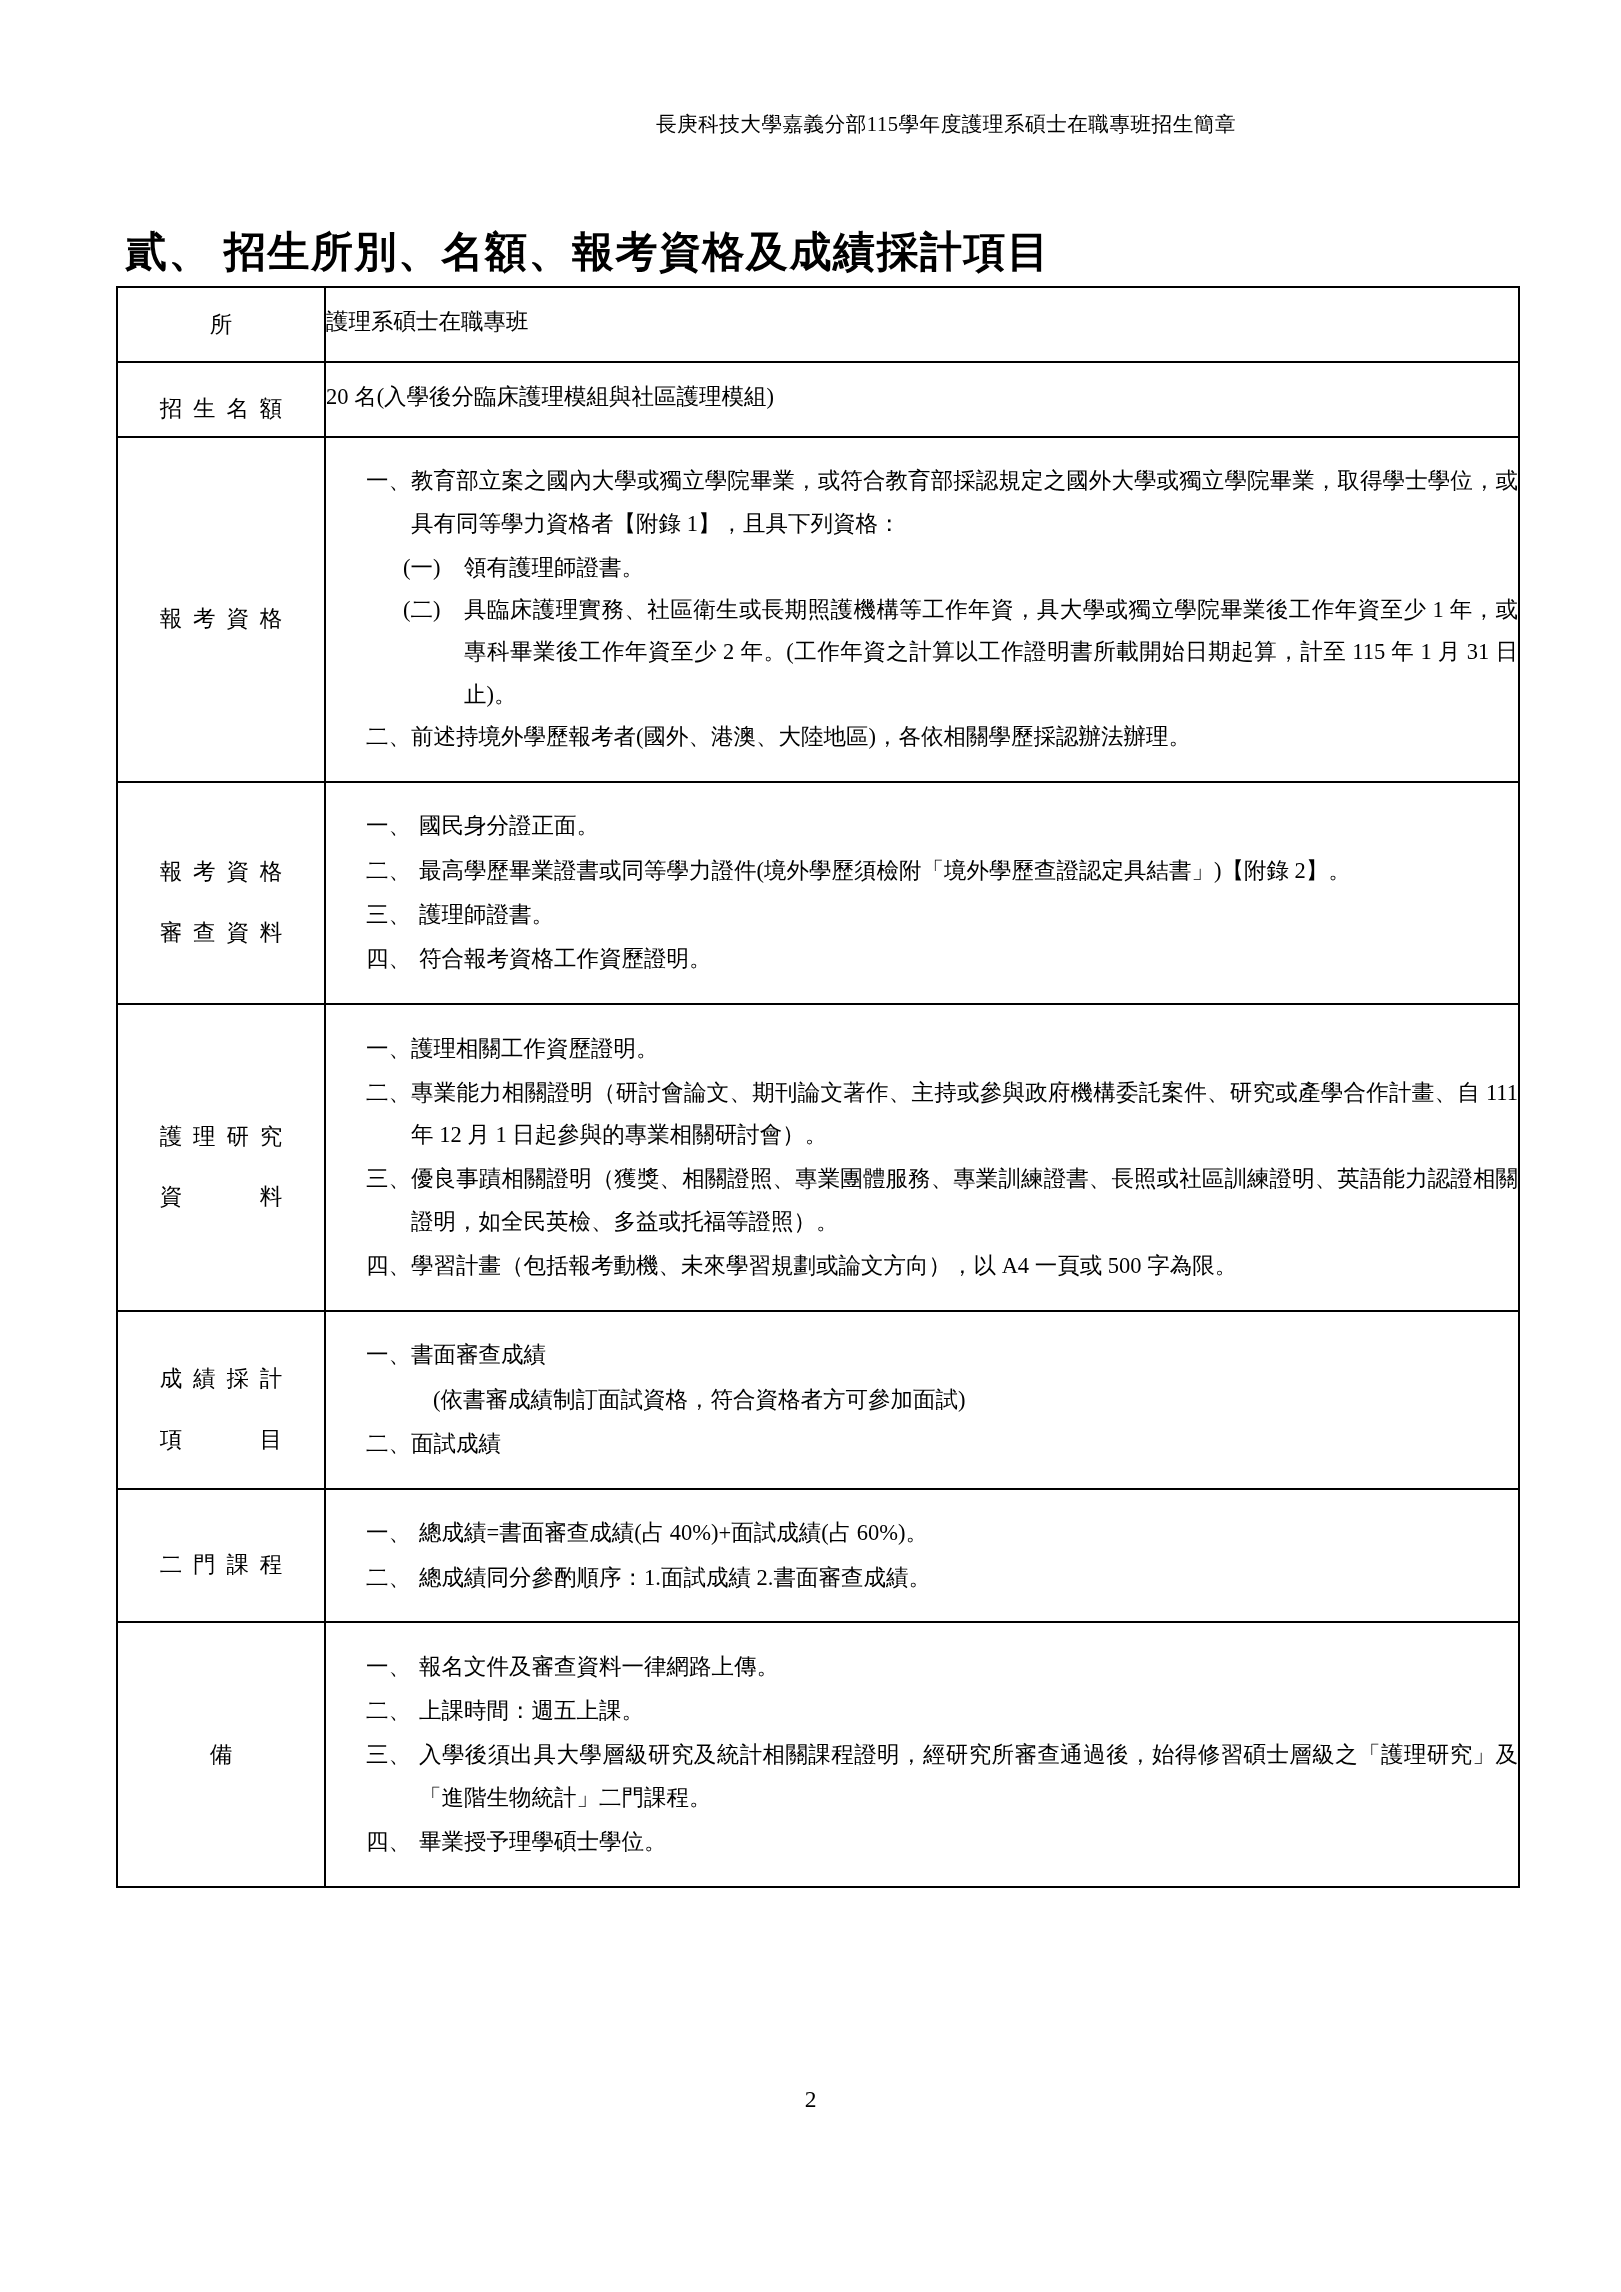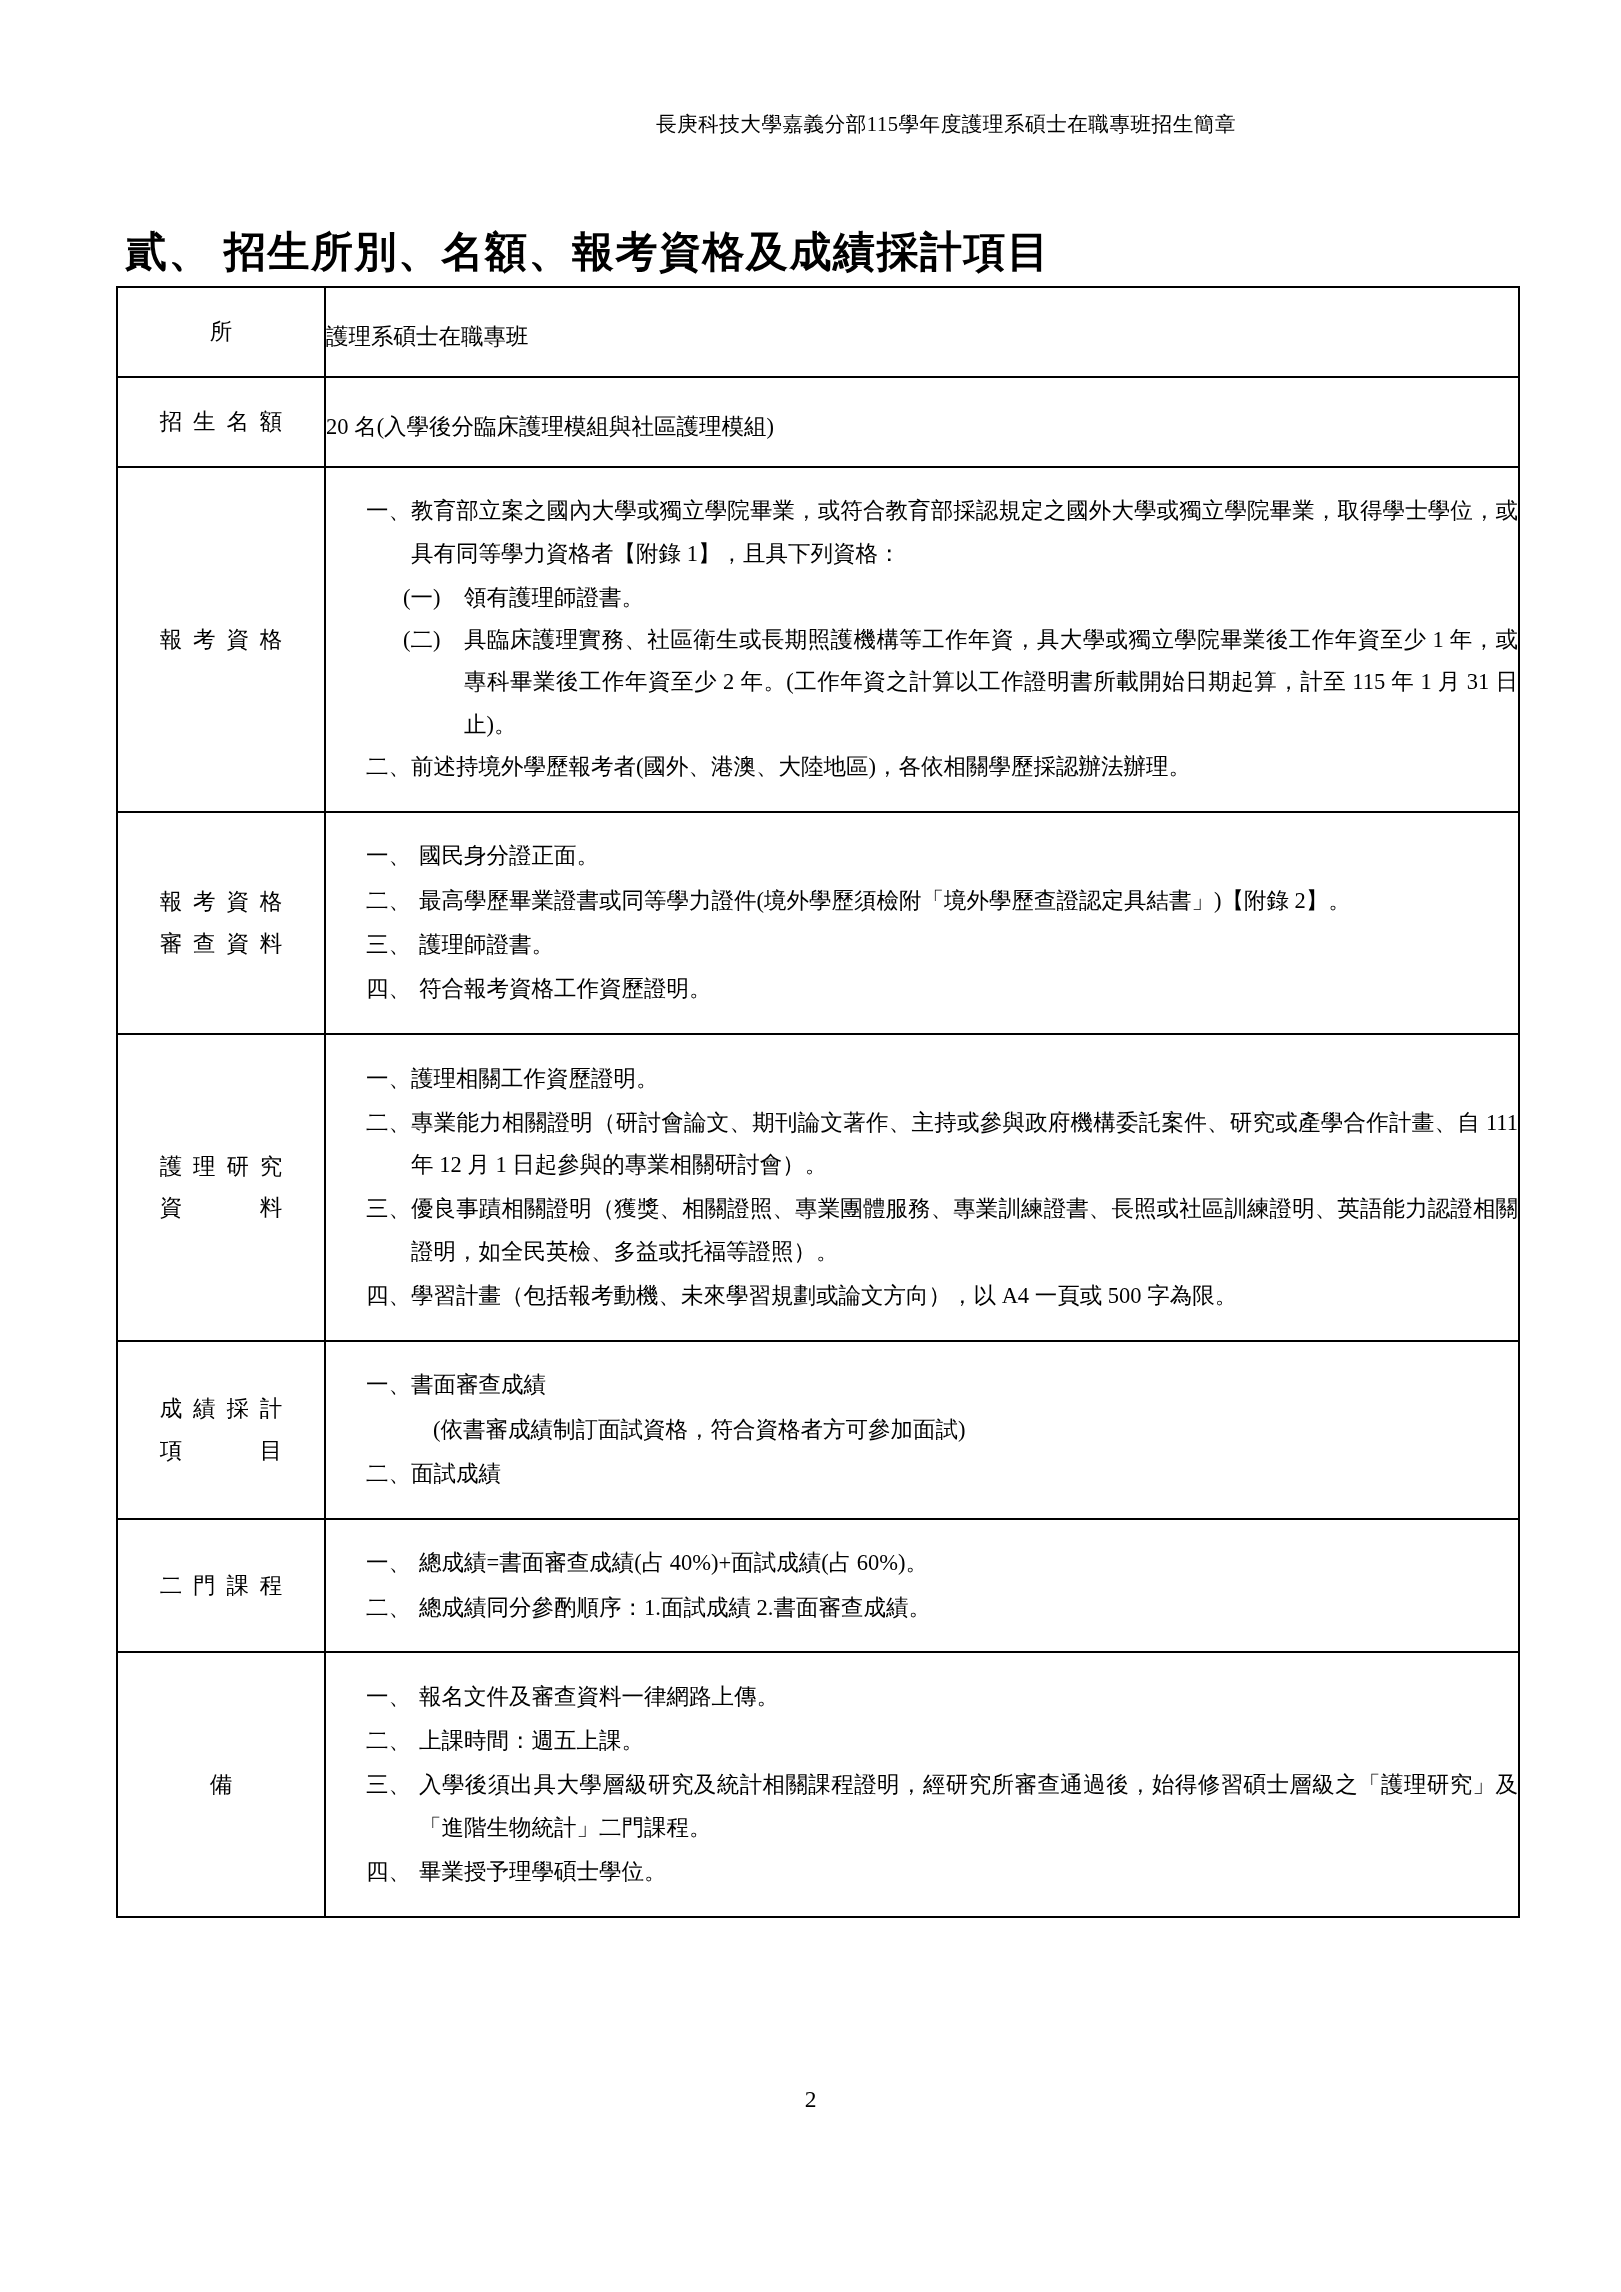--- a/index.html
+++ b/index.html
@@ -56,30 +56,30 @@
     text-align: center;
     font-size: 22.5px;
     padding: 13.7px 9.8px;
     line-height: 1.85;
   }
   td.label-cell .lbl-line {
     display: block;
     white-space: nowrap;
   }
   
-  .spread-4 { letter-spacing: 10.8px; padding-left: 10.8px; }
+  .spread-4 { letter-spacing: 10.8px; padding-left: 10.8px; margin-top: 19px; }
   .spread-2wide { letter-spacing: 71px; padding-left: 71px; }
 
   td.content-cell {
     padding: 11.8px 15.7px 11.8px 13.7px;
     font-size: 22.5px;
     line-height: 1.88;
   }
   .row-simple td.content-cell {
-    padding-top: 28px;
+    padding-top: 13px;
     padding-bottom: 17.6px;
   }
   li.item {
     display: block;
     position: relative;
     padding-left: 53px;
     margin: 0 0 2px 0;
     text-align: justify;
     text-justify: inter-character;
   }

